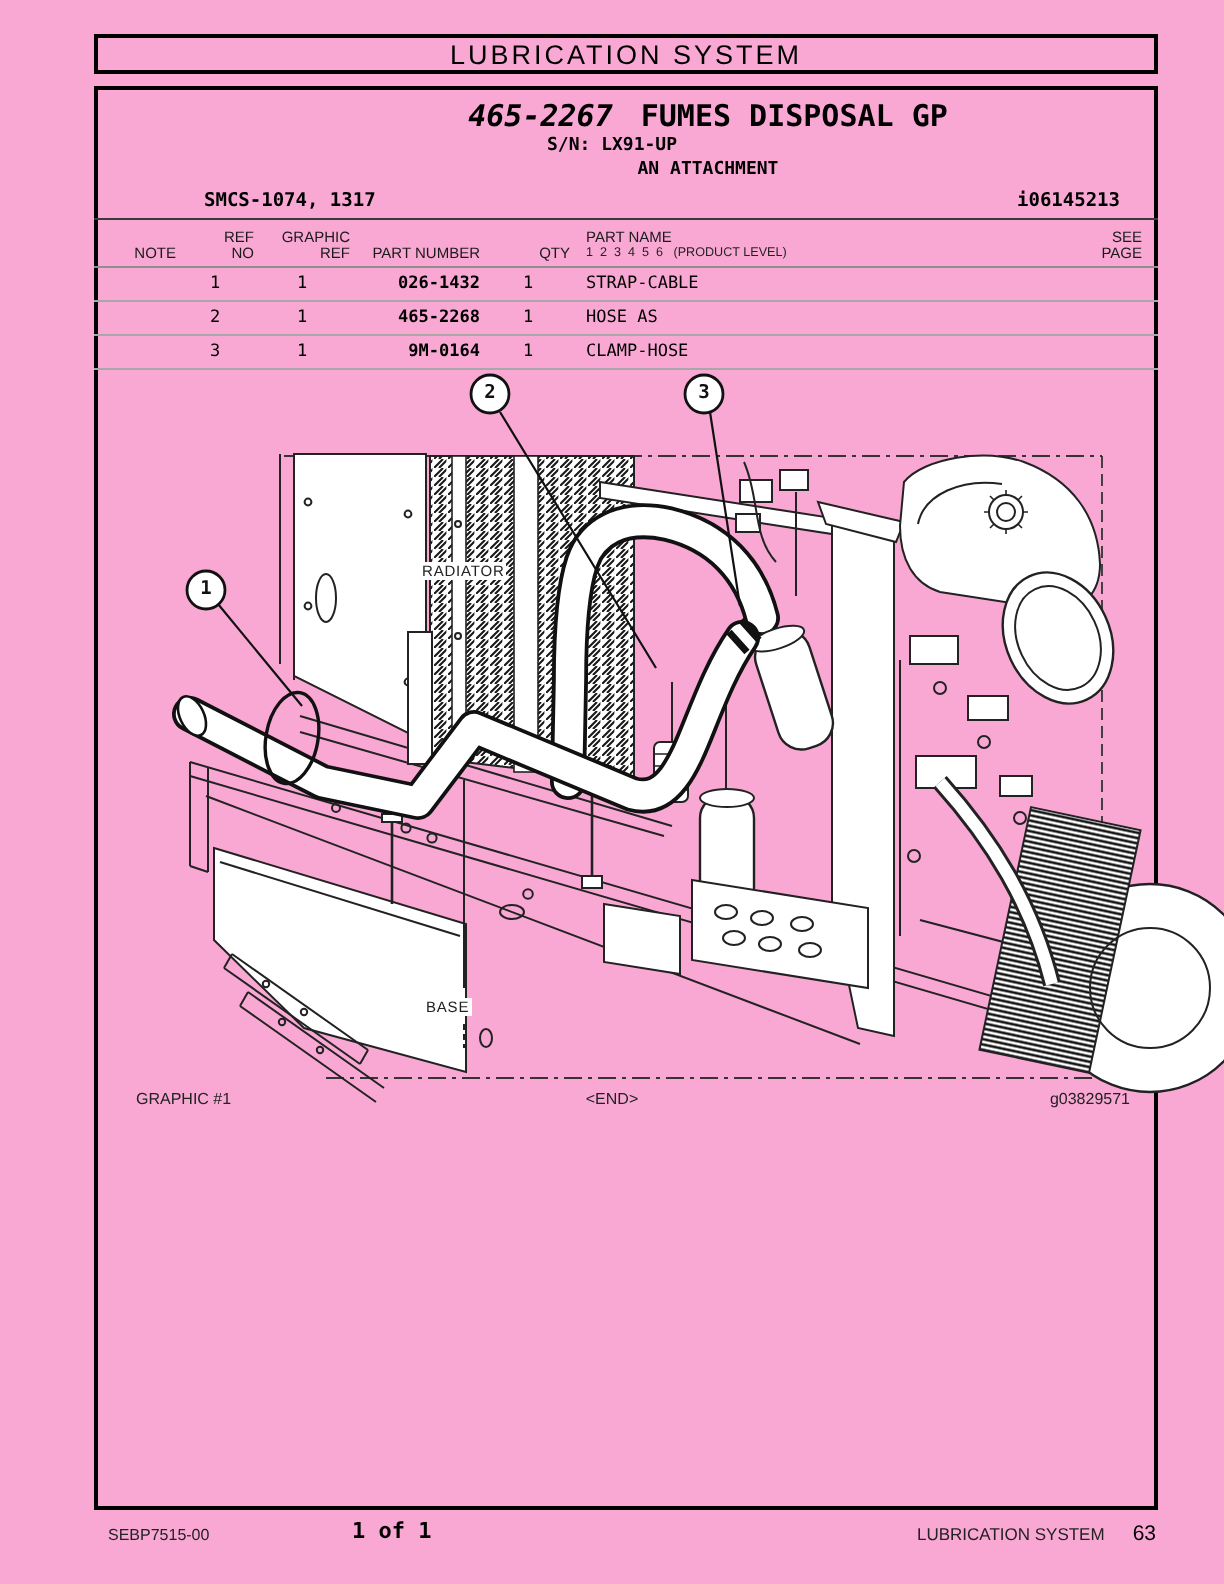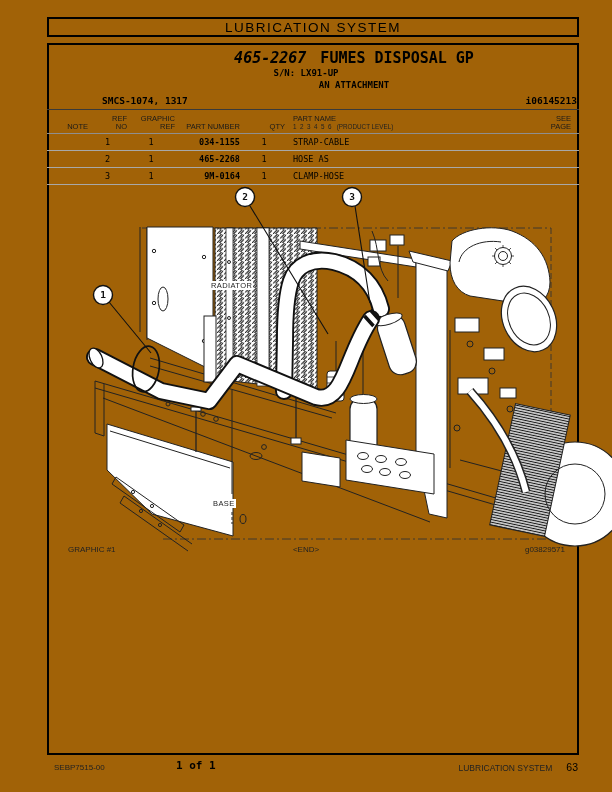--- a/index.html
+++ b/index.html
@@ -1,32 +1,32 @@
 <!DOCTYPE html>
 <html><head>
 <meta charset="utf-8">
 <style>
   html,body{margin:0;padding:0;background:#e8e8e8;}
-  .page{position:relative;width:612px;height:792px;background:#a16207;overflow:hidden;
+  .page{position:relative;width:612px;height:792px;background:#f9a8d4;overflow:hidden;
         font-family:"Liberation Sans",sans-serif;color:#000;}
   .abs{position:absolute;}
   .mono{font-family:"DejaVu Sans Mono",monospace;margin-left:48px;}
   
   .top-box{left:47px;top:17px;width:532px;height:20px;border:2px solid #000;box-sizing:border-box;
            display:flex;align-items:center;justify-content:center;}
   .top-box .t{font-size:13.5px;letter-spacing:1.5px;}
   .main-box{left:47px;top:43px;width:532px;height:712px;border:2px solid #000;box-sizing:border-box;}
   
   .title-line{left:0;top:49px;width:612px;text-align:center;font-size:15px;font-weight:bold;}
   .title-line .pn{font-style:italic;}
   .title-line .gap{display:inline-block;width:14px;}
   .serial-line{left:0;top:68px;width:516px;text-align:center;font-size:9px;font-weight:bold;}
   .attach-line{left:0;top:80px;width:612px;text-align:center;font-size:9px;font-weight:bold;}
   .smcs{left:54px;top:95px;font-size:9.5px;font-weight:bold;}
-  .icode{right:35px;top:95px;font-size:9.5px;font-weight:bold;}
+  .icode{right:52px;top:95px;font-size:9.5px;font-weight:bold;}
   
   .ptable{left:47px;top:109px;width:532px;border-top:1.5px solid #3a3a3a;}
   .trow{display:grid;grid-template-columns:41px 39px 48px 68px 42px 233px 1fr;}
   .thead{height:23px;border-bottom:1px solid #8f8f8f;}
   .thead .cell{display:flex;flex-direction:column;justify-content:flex-end;font-size:7.5px;
                color:#1a1a1a;line-height:8px;padding-bottom:2px;}
   .tdata{height:16px;border-bottom:1px solid #a8a8a8;font-size:8.5px;}
   .tdata .cell{display:flex;align-items:center;font-family:"DejaVu Sans Mono",monospace;}
   .c-center{align-items:flex-end;text-align:center;justify-content:center;}
   .c-right{align-items:flex-end;text-align:right;justify-content:flex-end;padding-right:3px;box-sizing:border-box;}
@@ -94,21 +94,21 @@
         </div>
       <div class="cell c-right seecell">
           <span>SEE</span>
           <span>PAGE</span>
         </div>
     </div>
     <div class="trow tdata">
       <div class="cell c-center"></div>
       <div class="cell c-center">1</div>
       <div class="cell c-center">1</div>
-      <div class="cell c-right bold">034-1155</div>
+      <div class="cell c-right bold">026-1432</div>
       <div class="cell c-center">1</div>
       <div class="cell c-left">STRAP-CABLE</div>
       <div class="cell c-right seecell"></div>
     </div>
     <div class="trow tdata">
       <div class="cell c-center"></div>
       <div class="cell c-center">2</div>
       <div class="cell c-center">1</div>
       <div class="cell c-right bold">465-2268</div>
       <div class="cell c-center">1</div>

